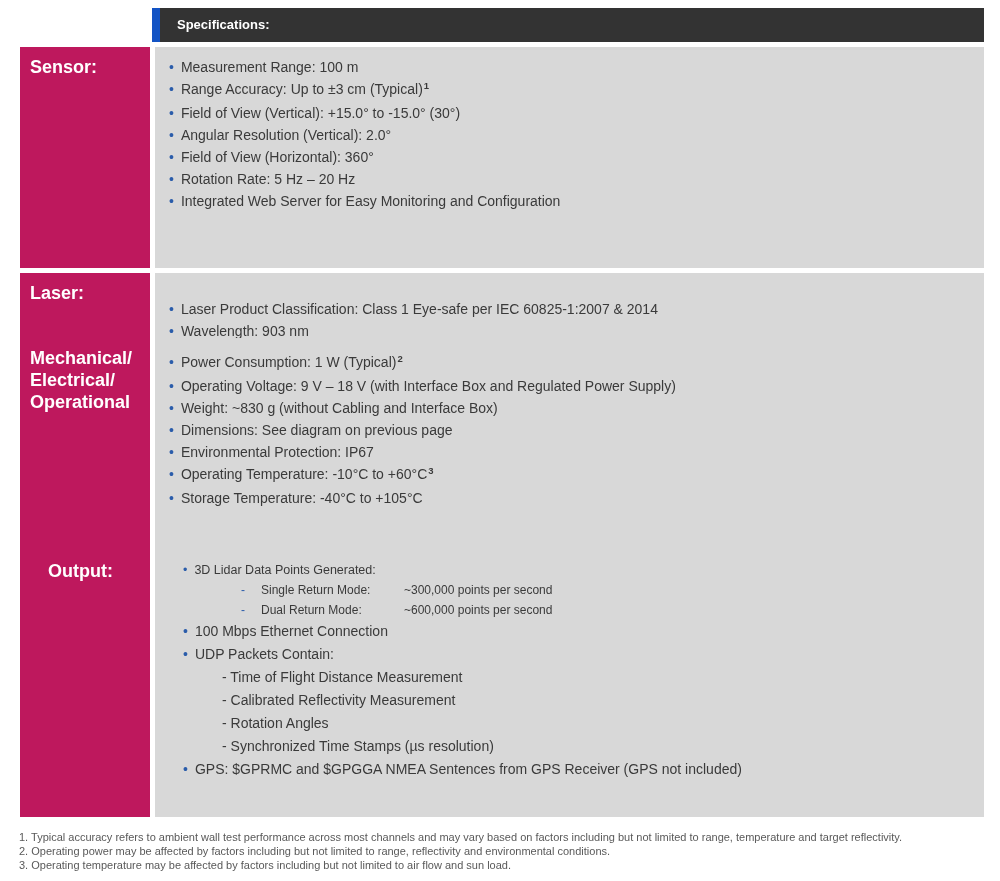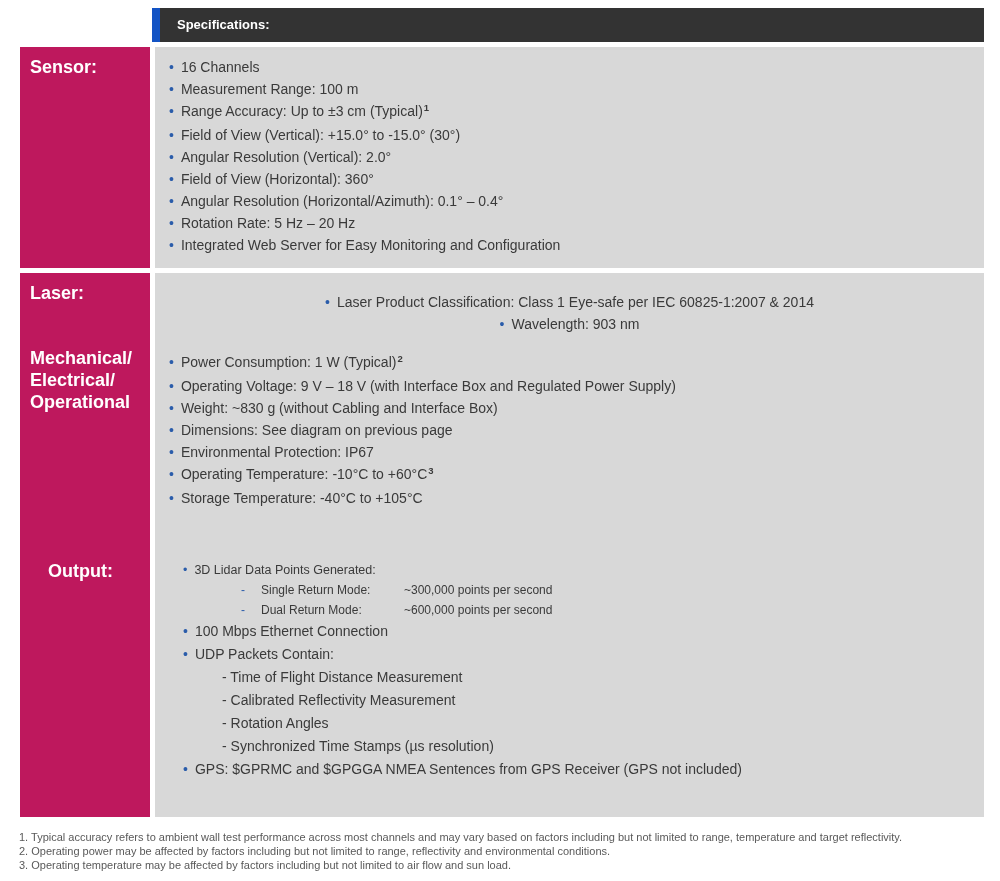--- a/index.html
+++ b/index.html
@@ -19,21 +19,21 @@
     position:absolute; left:20px; width:130px; background:#be185d;
     color:#ffffff; font-weight:bold; font-size:18px; line-height:22px;
     padding:9px 8px 0 10px; box-sizing:border-box;
   }
   .content-box {
     position:absolute; left:155px; width:829px; background:#d8d8d8;
     box-sizing:border-box; padding:9px 14px; color:#3a3a3a; font-size:14px;
   }
   .row-sensor     { top:47px;  height:221px; }
   .row-laser      { top:273px; height:74px;  }
-  .row-laser.content-box { padding-top:18px;text-align:center; }
+  .row-laser.content-box { padding-top:25px; }
   .row-mechanical { top:338px; height:240px; }
   .row-mechanical.content-box { padding-top:13px; }
   .row-output     { top:551px; height:266px;padding-left:28px; }
 
   .spec-item { line-height:22px; white-space:nowrap; }
   .bullet { color:#2a5caa; margin-right:7px; }
   .fsup { font-size:9.5px; position:relative; top:-5px; margin-left:1px; font-weight:bold; }
 
   
   .out-small { font-size:12.5px; line-height:20px; white-space:nowrap; }
@@ -54,27 +54,25 @@
 
   <div class="accent-bar"></div>
   <div class="header-box">
     <span>Specifications:</span>
   </div>
 
   <div class="label-box row-sensor">
     <span>Sensor:</span>
   </div>
   <div class="content-box row-sensor">
-    <div class="spec-item"><span class="bullet">•</span><span>16 Channels</span></div>
     <div class="spec-item"><span class="bullet">•</span><span>Measurement Range: 100 m</span></div>
     <div class="spec-item"><span class="bullet">•</span><span>Range Accuracy: Up to ±3 cm (Typical)</span><span class="fsup">1</span></div>
     <div class="spec-item"><span class="bullet">•</span><span>Field of View (Vertical): +15.0° to -15.0° (30°)</span></div>
     <div class="spec-item"><span class="bullet">•</span><span>Angular Resolution (Vertical): 2.0°</span></div>
     <div class="spec-item"><span class="bullet">•</span><span>Field of View (Horizontal): 360°</span></div>
-    <div class="spec-item"><span class="bullet">•</span><span>Angular Resolution (Horizontal/Azimuth): 0.1° – 0.4°</span></div>
     <div class="spec-item"><span class="bullet">•</span><span>Rotation Rate: 5 Hz – 20 Hz</span></div>
     <div class="spec-item"><span class="bullet">•</span><span>Integrated Web Server for Easy Monitoring and Configuration</span></div>
   </div>
 
   <div class="label-box row-laser">
     <span>Laser:</span>
   </div>
   <div class="content-box row-laser">
     <div class="spec-item"><span class="bullet">•</span><span>Laser Product Classification: Class 1 Eye-safe per IEC 60825-1:2007 &amp; 2014</span></div>
     <div class="spec-item"><span class="bullet">•</span><span>Wavelength: 903 nm</span></div>

